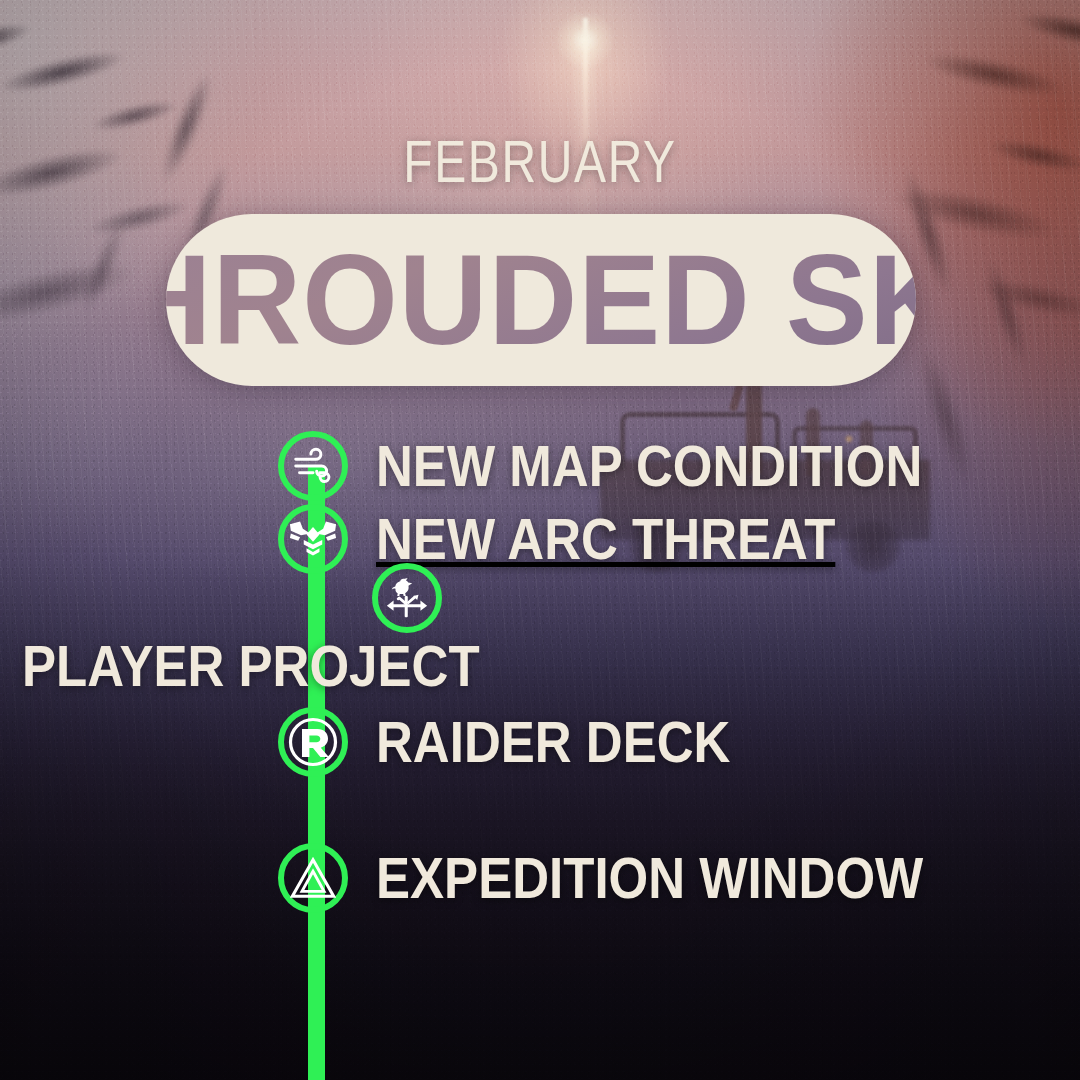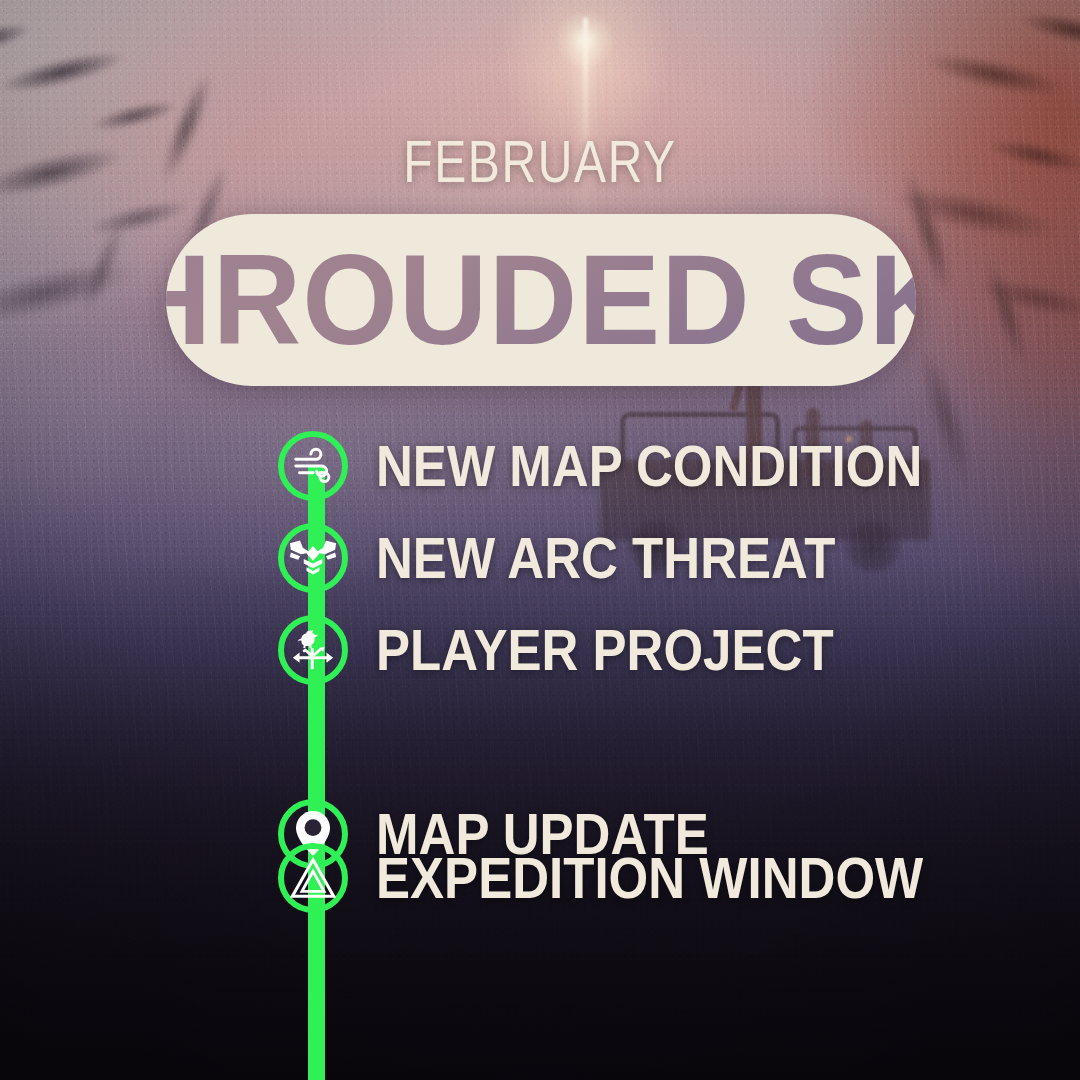--- a/index.html
+++ b/index.html
@@ -316,21 +316,21 @@
               <path d="M6 17 H27 a5.2 5.2 0 1 0 -5.2 -5.4"></path>
               <path d="M6 24 H33 a5.2 5.2 0 1 1 -5.2 5.4"></path>
               <path d="M10 31 H24"></path>
               <path d="M31 31 H36 a4.6 4.6 0 1 1 -4.6 4.8"></path>
             </svg>
           </div>
         </div>
         <div class="row-label">NEW MAP CONDITION</div>
       </div>
 
-      <div class="row" style="top:512px;">
+      <div class="row" style="top:493px;text-decoration:underline;">
         <div class="node">
           <div class="node-ring"></div>
           <div class="node-glyph">
             <svg width="48" height="44" viewBox="0 0 52 46" fill="#ffffff">
 
               <path d="M1 7 L12 4 L15 12 L23 17 L13 19 L2 14 Z"></path>
               <path d="M2 17 L12 21 L10 25 L1 22 Z"></path>
 
               <path d="M51 7 L40 4 L37 12 L29 17 L39 19 L50 14 Z"></path>
               <path d="M50 17 L40 21 L42 25 L51 22 Z"></path>
@@ -338,21 +338,21 @@
               <path d="M26 10 L33 18 L26 26 L19 18 Z"></path>
 
               <path d="M26 29 L36 24 L36 29 L26 34 L16 29 L16 24 Z"></path>
               <path d="M26 37 L33 33 L33 37 L26 41 L19 37 L19 33 Z"></path>
             </svg>
           </div>
         </div>
         <div class="row-label">NEW ARC THREAT</div>
       </div>
 
-      <div class="row" style="top:604px;">
+      <div class="row" style="top:604px;flex-direction:column;">
         <div class="node">
           <div class="node-ring"></div>
           <div class="node-glyph">
             <svg width="46" height="48" viewBox="0 0 48 50" fill="#ffffff">
 
               <path d="M20 5 c-1.6 0-2.8 1.1-3.1 2.6 -2.6 .5 -4.7 2.6 -5.2 5.3 -1.9 .4 -3.1 1.6 -3.6 3.1 1.3-.9 2.6-1.1 3.9-.7 -.3 2.0 .6 3.8 2.3 4.9 l-.5 2.6 h2.2 l.4-2.0 c.6 .1 1.2 .1 1.8 .1 .6 0 1.2-.1 1.8-.2 l.5 2.1 h2.2 l-.6-2.8 c2.4-1.4 3.6-3.6 3.6-6.0 0-.6-.1-1.2-.2-1.7 l3.9-2.6 -4.1-.9 c-.6-.9-1.4-1.6-2.3-2.1 l1.6-2.7 -3.0 1.0 c-.4-.1-.8-.1-1.2-.1z"></path>
 
               <rect x="21.6" y="23" width="3.2" height="22" rx="1"></rect>
 
               <rect x="6" y="31.4" width="36" height="3.2" rx="1"></rect>
@@ -362,33 +362,34 @@
               <rect x="13.6" y="24.4" width="3.0" height="2.8" rx="1" transform="rotate(-42 15 26)"></rect>
               <path d="M30.5 23 L36 21.5 L34.6 27 Z"></path>
               <rect x="23" y="26" width="11" height="2.9" rx="1" transform="rotate(-40 28 27)"></rect>
               <rect x="14" y="26" width="11" height="2.9" rx="1" transform="rotate(40 19 27)"></rect>
             </svg>
           </div>
         </div>
         <div class="row-label">PLAYER PROJECT</div>
       </div>
 
-
-      <div class="row" style="top:788px;">
+      <div class="row" style="top:696px;">
         <div class="node">
           <div class="node-ring"></div>
           <div class="node-glyph">
-            <svg width="38" height="48" viewBox="0 0 38 48">
-              <path d="M19 1 C9.6 1 2 8.6 2 18 c0 11.4 13.6 24.6 16.1 27.0 a1.3 1.3 0 0 0 1.8 0 C22.4 42.6 36 29.4 36 18 36 8.6 28.4 1 19 1 z" fill="#ffffff"></path>
-              <circle cx="19" cy="17.6" r="8.4" fill="#2a2235"></circle>
+            <svg width="50" height="50" viewBox="0 0 50 50">
+              <circle cx="25" cy="25" r="22.5" fill="none" stroke="#ffffff" stroke-width="3.2"></circle>
+
+              <path d="M14 12 h15.5 c6.4 0 10.5 4.0 10.5 9.6 0 4.6-2.8 8.0-7.2 9.1 l8.0 9.3 h-8.4 l-7.4-9.0 h-3.6 v9.0 h-7.4 z M21.4 18.4 v6.8 h7.0 c2.4 0 3.9-1.3 3.9-3.4 0-2.1-1.5-3.4-3.9-3.4 z" fill="#ffffff"></path>
             </svg>
           </div>
         </div>
-        <div class="row-label">MAP UPDATE</div>
-      </div>
+        <div class="row-label">RAIDER DECK</div>
+      </div>
+
 
       <div class="row" style="top:832px;">
         <div class="node">
           <div class="node-ring"></div>
           <div class="node-glyph">
             <svg width="46" height="44" viewBox="0 0 48 44" fill="none" stroke="#ffffff">
               <path d="M24 3 L45.5 41 H2.5 Z" stroke-width="3.2" stroke-linejoin="miter"></path>
               <path d="M24 15 L35.5 36 H12.5 Z" stroke-width="3.0" stroke-linejoin="miter"></path>
             </svg>
           </div>

